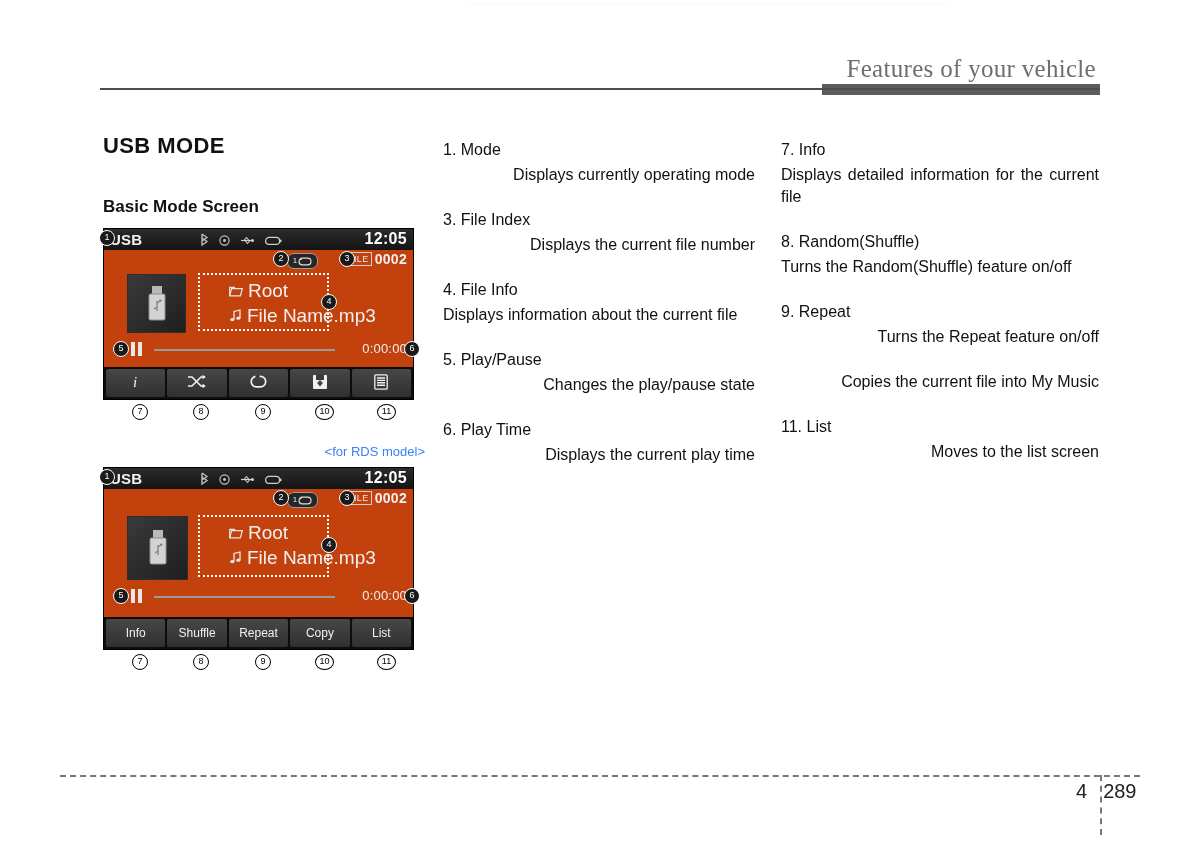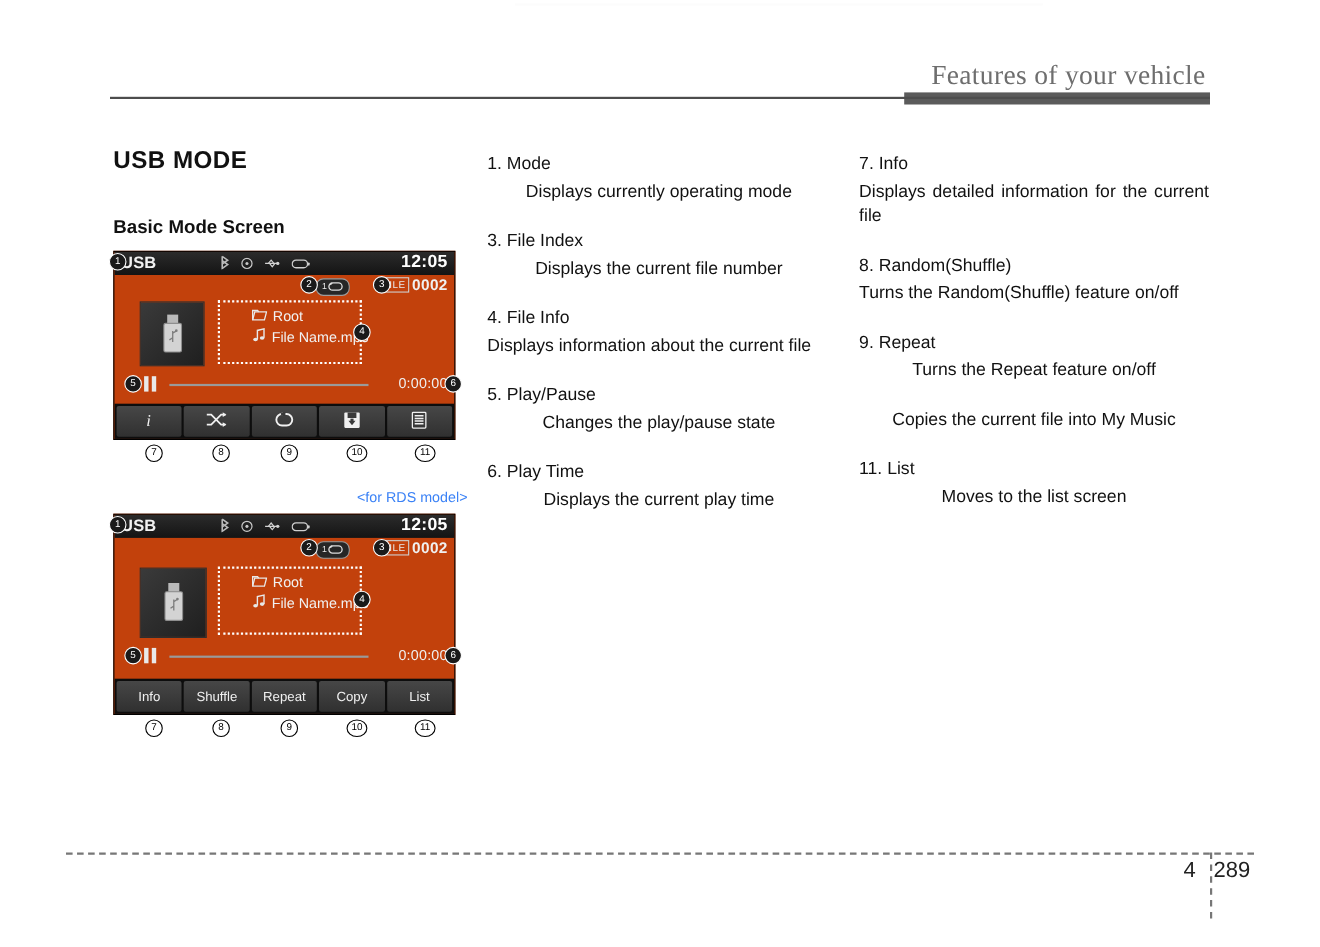--- a/index.html
+++ b/index.html
@@ -242,21 +242,21 @@
     height: 58px;
     border: 2px dotted #ffffff;
     box-sizing: border-box;
     padding: 5px 0 0 6px;
   }
   .fileinfo-line {
     display: flex;
     align-items: center;
     gap: 5px;
     color: #f1f1f1;
-    font-size: 13px;
+    font-size: 19px;
     margin-bottom: 3px;
     white-space: nowrap;
     padding-left: 23px;
   }
 
   
   .progress-row {
     position: absolute;
     left: 0; right: 0;
     top: 110px;
@@ -351,21 +351,21 @@
     font-size: 16px;
     margin: 0 0 4px 0;
     line-height: 21px;
   }
   .entry-desc {
     font-size: 16px;
     line-height: 22px;
     margin: 0;
     text-align: justify;
   }
-  .entry-desc.nojust { text-align: center; }
+  .entry-desc.nojust { text-align: right; }
 </style>
 </head>
 <body>
 
 <div class="page">
 
   <div class="top-faint-rule"></div>
 
   <div class="header">
     <div class="header-rule-thick"></div>

